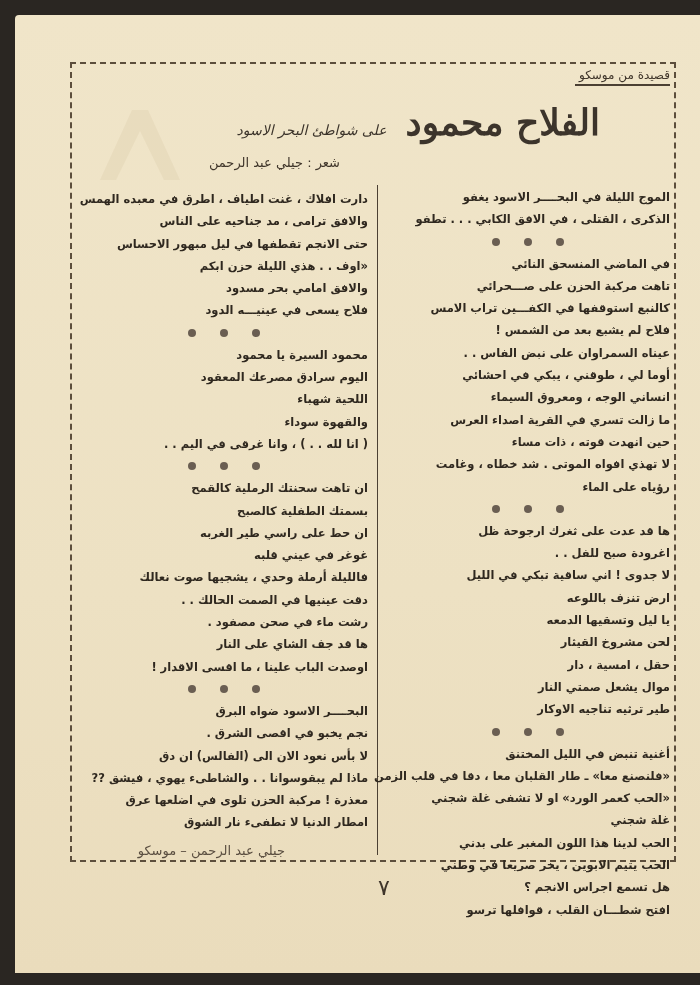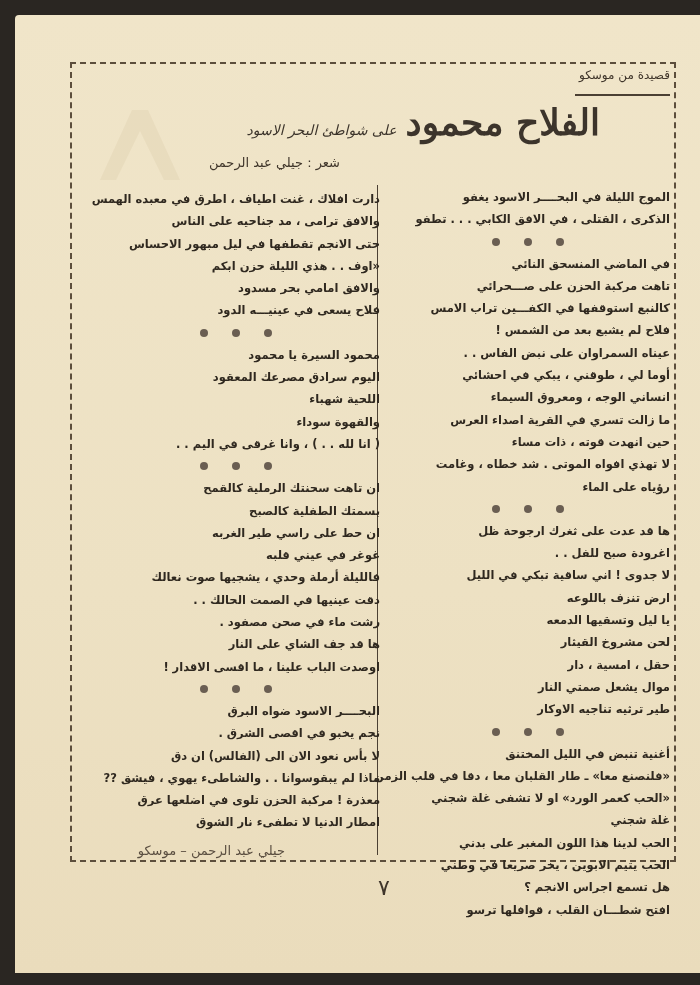--- a/index.html
+++ b/index.html
@@ -18,43 +18,43 @@
     clip-path: polygon(40% 0, 60% 0, 100% 100%, 80% 100%, 50% 30%, 20% 100%, 0 100%);
   }
   .frame {
     position: absolute; left: 70px; top: 62px; width: 606px; height: 800px;
     border: 2px dashed #5c4e3c; border-style: dashed;
     box-sizing: border-box;
   }
   .kicker {
     position: absolute; right: 30px; top: 68px;
     font-size: 12px; color: #3f352a; direction: rtl;
-    border-bottom: 2px solid #4b4033; padding-bottom: 12px; width: 95px; text-align: right;
+    border-bottom: 2px solid #4b4033; padding-bottom: 2px; width: 95px; text-align: right;
   }
   .title {
     position: absolute; left: 200px; top: 96px; width: 400px; height: 56px;
     direction: rtl; text-align: right; color: #3c342b;
   }
   .title .main { font-family: "DejaVu Serif", serif; font-weight: bold; font-size: 36px; line-height: 52px; }
-  .title .sub { font-family: "DejaVu Serif", serif; font-size: 14px; font-style: italic; margin-right: 4px; }
+  .title .sub { font-family: "DejaVu Serif", serif; font-size: 14px; font-style: italic; margin-right: 14px; }
   .byline {
     position: absolute; left: 140px; top: 155px; width: 200px;
     direction: rtl; text-align: right; font-size: 13px; color: #3f352a;
   }
   .divider {
     position: absolute; left: 377px; top: 185px; width: 1px; height: 670px;
     background: #4b4033;
   }
   .col {
     position: absolute; direction: rtl; text-align: right;
     font-family: "DejaVu Sans", sans-serif; font-size: 11.5px; color: #2f281f;
     font-weight: bold;
   }
   .col-right { left: 385px; top: 186px; width: 285px; }
-  .col-left { left: 92px; top: 188px; width: 288px; text-align: right; }
+  .col-left { left: 80px; top: 188px; width: 288px; text-align: right; }
   .line { height: 22.3px; line-height: 22.3px; white-space: nowrap; }
   .dots { height: 22px; display: flex; justify-content: center; gap: 24px; align-items: center; direction: ltr; }
   .dot { width: 8px; height: 8px; border-radius: 50%; background: #6a5e52; }
   .signature {
     position: absolute; left: 110px; top: 843px; width: 175px;
     direction: rtl; text-align: right; font-size: 13px; color: #5a4e40;
   }
   .page-number {
     position: absolute; left: 378px; top: 875px; font-size: 22px; color: #3f352a;
     font-family: "DejaVu Sans", sans-serif;

